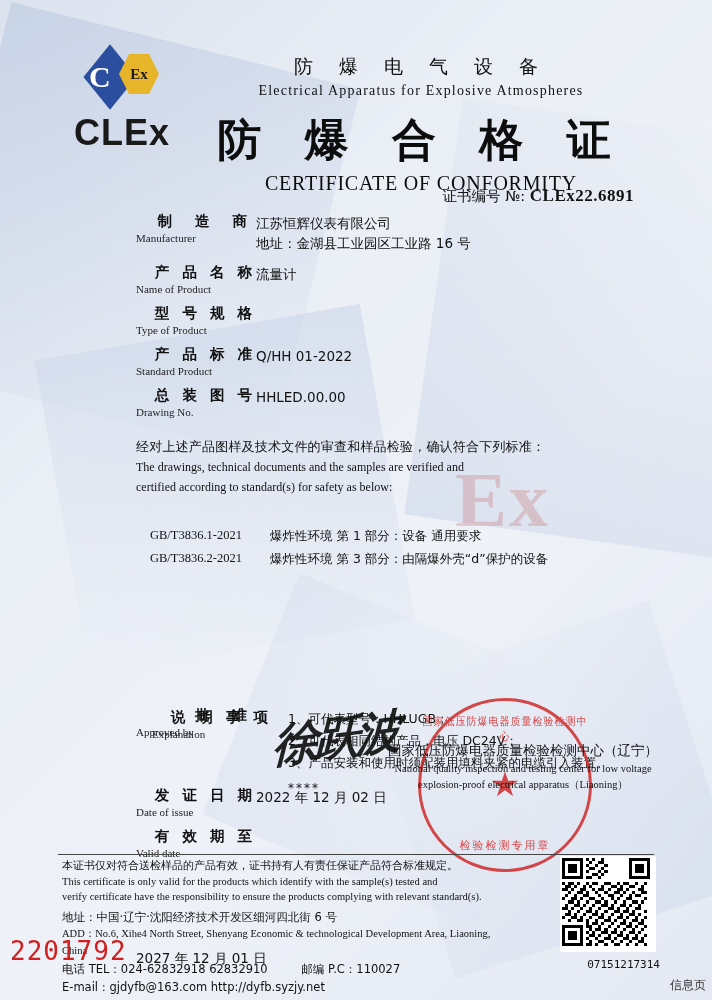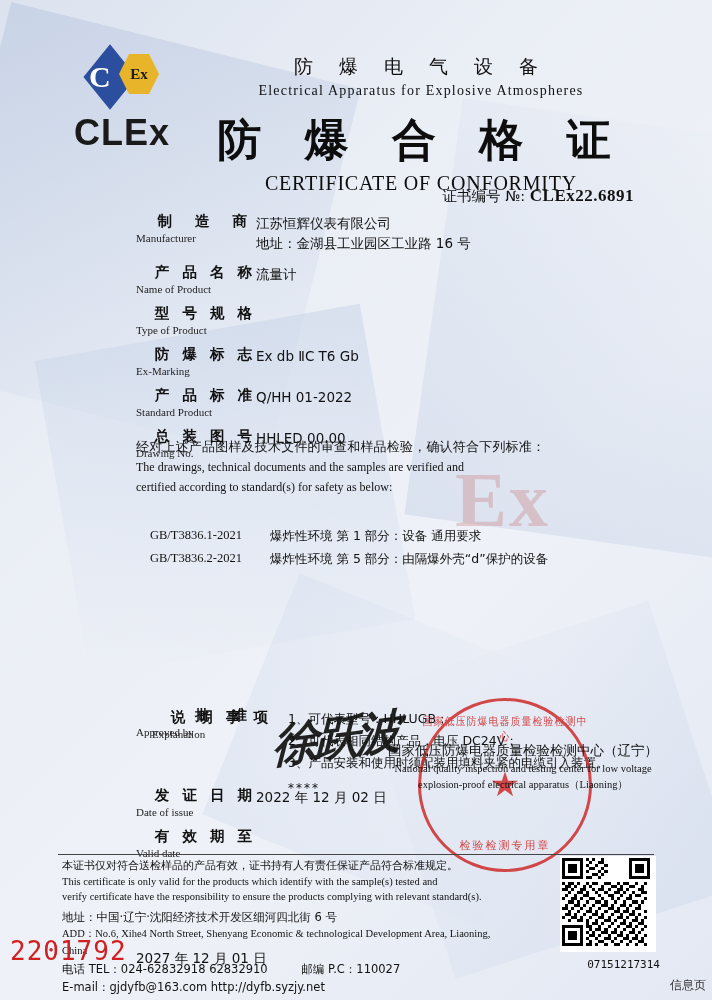--- a/index.html
+++ b/index.html
@@ -496,29 +496,20 @@
         </div>
       </div>
 
       <div class="row">
         <div class="lbl">
           <div class="lbl-cn spread3">型 号 规 格</div>
           <div class="lbl-en">Type of Product</div>
         </div>
       </div>
 
-      <div class="row">
-        <div class="lbl">
-          <div class="lbl-cn spread3">防 爆 标 志</div>
-          <div class="lbl-en">Ex-Marking</div>
-        </div>
-        <div class="val">
-          <span>Ex db ⅡC T6 Gb</span>
-        </div>
-      </div>
 
       <div class="row">
         <div class="lbl">
           <div class="lbl-cn spread3">产 品 标 准</div>
           <div class="lbl-en">Standard Product</div>
         </div>
         <div class="val">
           <span>Q/HH 01-2022</span>
         </div>
       </div>
@@ -540,21 +531,21 @@
       <div class="st-en">certified according to standard(s) for safety as below:</div>
     </div>
 
     <div class="standards">
       <div class="std-row">
         <div class="std-code">GB/T3836.1-2021</div>
         <div class="std-text">爆炸性环境 第 1 部分：设备 通用要求</div>
       </div>
       <div class="std-row">
         <div class="std-code">GB/T3836.2-2021</div>
-        <div class="std-text">爆炸性环境 第 5 部分：由隔爆外壳“d”保护的设备</div>
+        <div class="std-text">爆炸性环境 第 3 部分：由隔爆外壳“d”保护的设备</div>
       </div>
     </div>
 
     <div class="explanation">
       <div class="exp-label">
         <div class="lbl-cn spread3">说 明 事 项</div>
         <div class="lbl-en">Explanation</div>
       </div>
       <div class="exp-body">
         <div>1、可代表型号：HHLUGB；</div>

